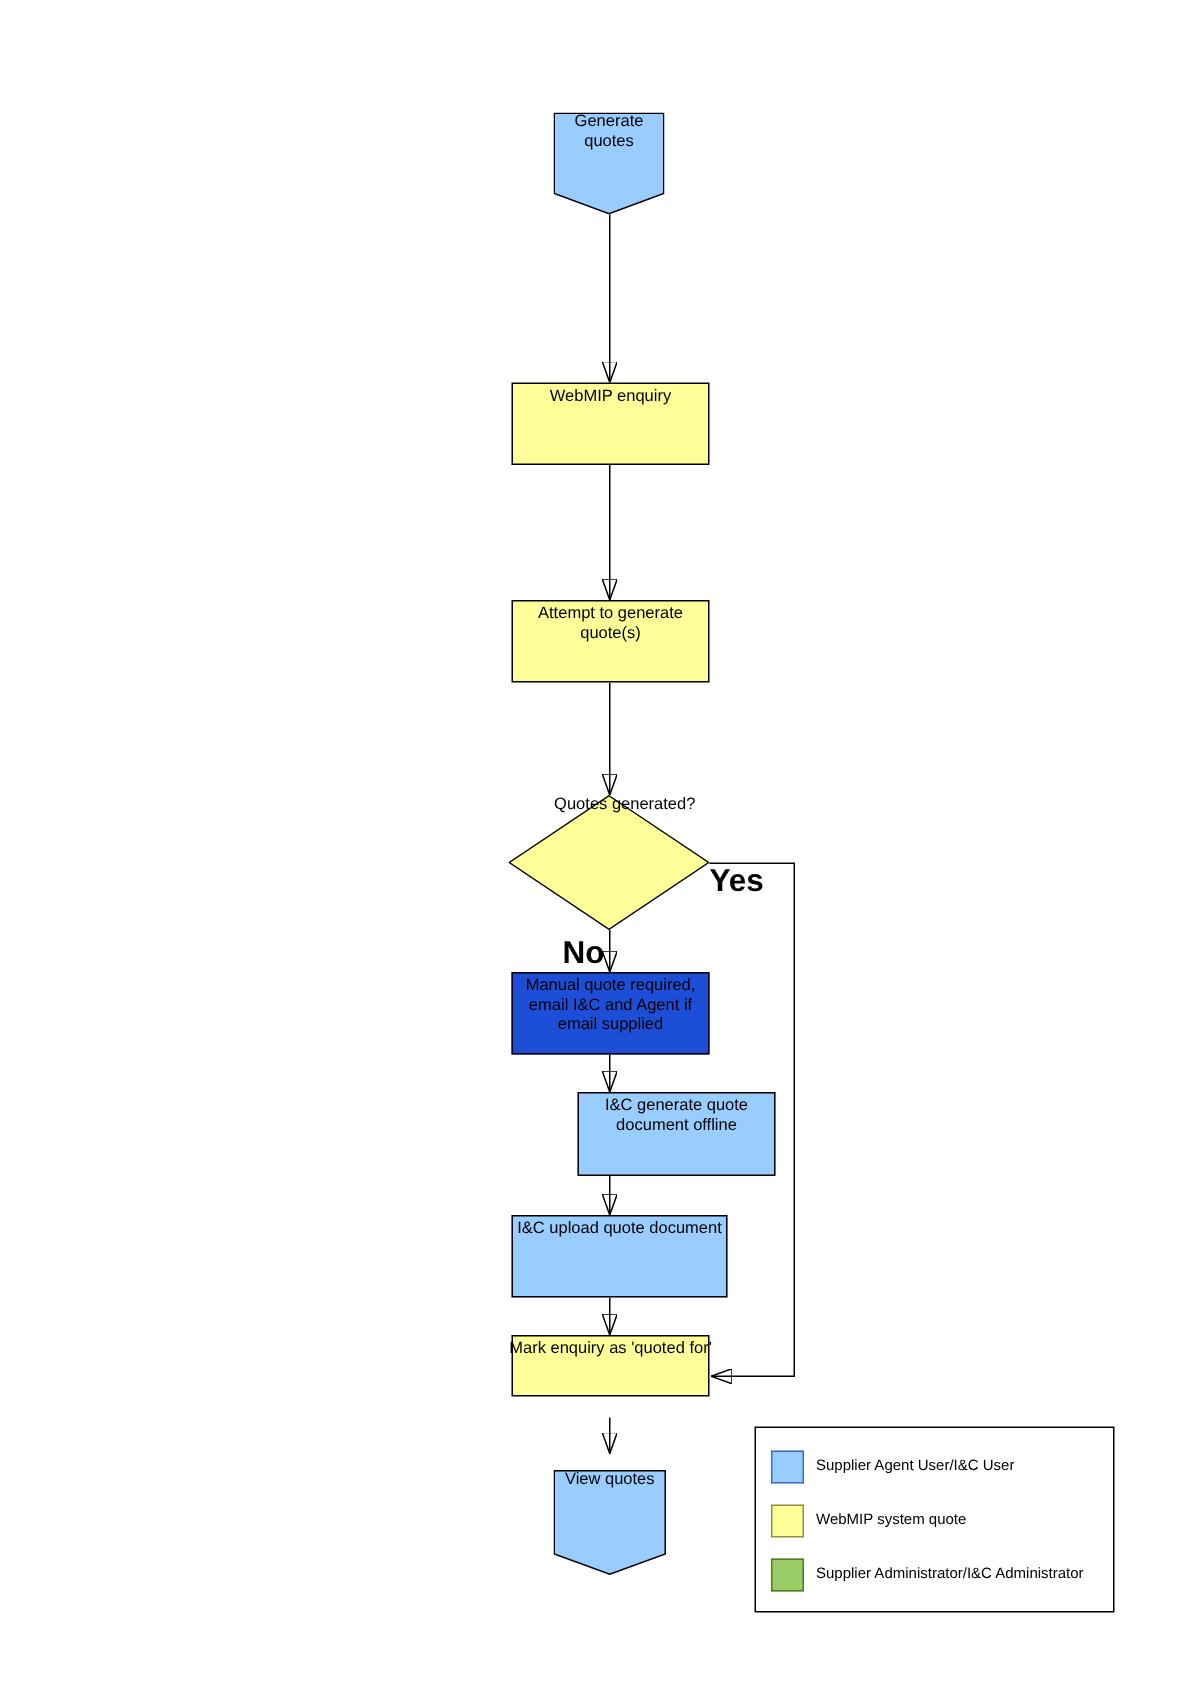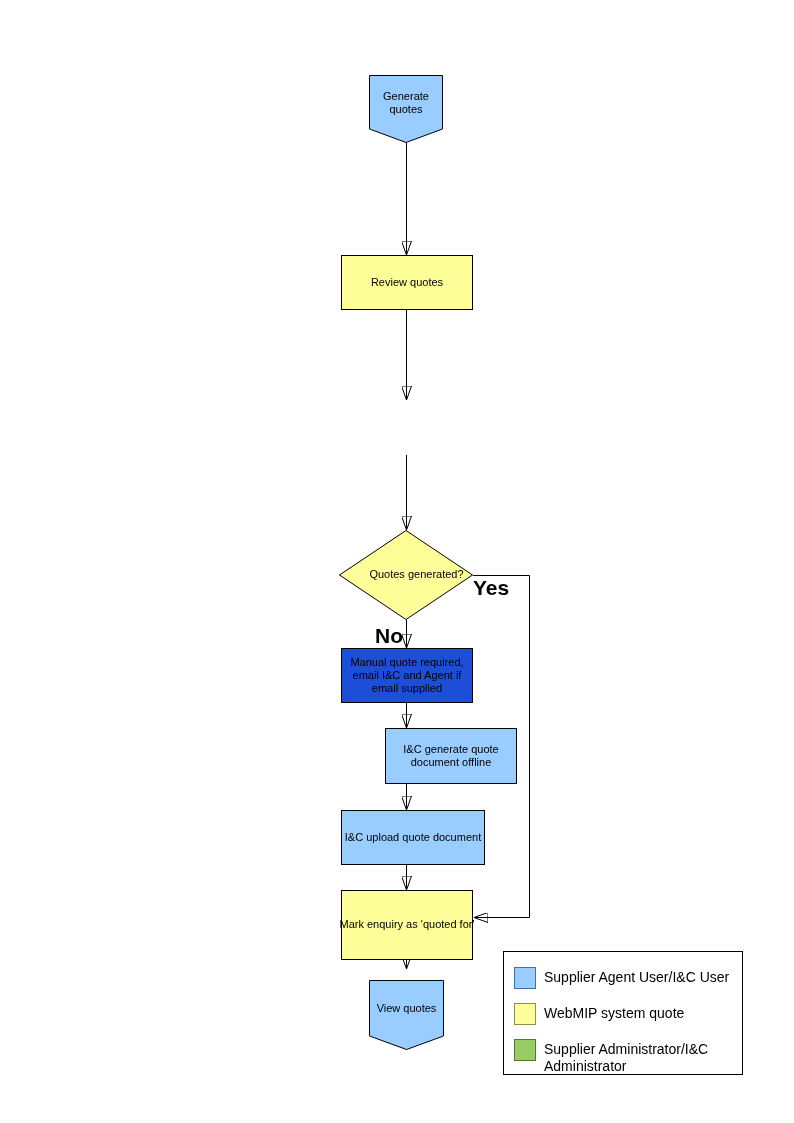--- a/index.html
+++ b/index.html
@@ -3,39 +3,39 @@
 <meta charset="utf-8">
 <style>
   html,body{margin:0;padding:0;background:#fff;}
   .canvas{
     position:relative;width:794px;height:1123px;background:#fff;overflow:hidden;
     font-family:"Liberation Sans", sans-serif;color:#000;
   }
   .connector-layer{position:absolute;left:0;top:0;width:794px;height:1123px;pointer-events:none;}
   .connector-layer path{fill:none;stroke:#000;stroke-width:1;}
   .node{
-    position:absolute;display:flex;align-items:center;justify-content:center;
+    position:absolute;display:flex;justify-content:center;
     text-align:center;font-size:11px;line-height:1.2;box-sizing:border-box;
   }
   .rect{border:1px solid #000;padding:2px;}
   .shape{position:absolute;left:0;top:0;width:100%;height:100%;}
   .shape polygon{stroke:#000;stroke-width:1;}
   .node .label{position:relative;z-index:1;}
   .pent .label{padding-bottom:12px;}
   .diamond .label{max-width:100px;margin-left:21px;}
   .nowrap .label{white-space:nowrap;}
   .branch-label{position:absolute;font-size:21px;line-height:1;font-weight:bold;}
   .legend{
     position:absolute;left:503px;top:951px;width:240px;height:124px;
     border:1px solid #000;box-sizing:border-box;background:#fff;
     padding:15px 8px 0 10px;
   }
   .legend-row{display:flex;align-items:flex-start;margin-bottom:14px;}
   .swatch{width:22px;height:22px;border:1px solid #000;box-sizing:border-box;flex:0 0 auto;margin-right:8px;}
-  .legend-label{font-size:14px;line-height:17px;margin-top:2px;width:198px;}
+  .legend-label{font-size:10px;line-height:17px;margin-top:2px;width:198px;}
 </style>
 </head>
 <body>
 
 <div class="canvas">
 
   <svg class="connector-layer">
     <defs>
       <marker id="arrow" viewBox="0 0 14 10" markerWidth="14" markerHeight="10" refX="14" refY="5" orient="auto" markerUnits="userSpaceOnUse">
         <path d="M0,0 L14,5 L0,10 Z" fill="#000" stroke="none"></path>
@@ -53,23 +53,26 @@
   </svg>
 
   <div class="node pent" style="left:369px;top:75px;width:74px;height:68px">
     <svg class="shape" viewBox="0 0 74 68" preserveAspectRatio="none">
       <polygon points="0.5,0.5 73.5,0.5 73.5,54 37,67.5 0.5,54" fill="#99CCFF"></polygon>
     </svg>
     <span class="label">Generate quotes</span>
   </div>
 
   <div class="node rect" style="left: 341px; top: 255px; width: 132px; height: 55px; background-color: rgb(255, 255, 153);">
-    <span class="label">Review quotes</span>
+    <span class="label">WebMIP enquiry</span>
   </div>
 
+  <div class="node rect" style="left: 341px; top: 400px; width: 132px; height: 55px; background-color: rgb(255, 255, 153);">
+    <span class="label">Attempt to generate quote(s)</span>
+  </div>
 
   <div class="node diamond" style="left:339px;top:530px;width:134px;height:90px">
     <svg class="shape" viewBox="0 0 134 90" preserveAspectRatio="none">
       <polygon points="67,0.5 133.5,45 67,89.5 0.5,45" fill="#FFFF99"></polygon>
     </svg>
     <span class="label">Quotes generated?</span>
   </div>
 
   <div class="branch-label" style="left:473px;top:577px">Yes</div>
   <div class="branch-label" style="left:375px;top:625px">No</div>
@@ -79,21 +82,21 @@
   </div>
 
   <div class="node rect" style="left: 341px; top: 728px; width: 132px; height: 56px; background-color: rgb(153, 204, 255); margin-left: 44px;">
     <span class="label">I&amp;C generate quote document offline</span>
   </div>
 
   <div class="node rect" style="left: 341px; top: 810px; width: 144px; height: 55px; background-color: rgb(153, 204, 255);">
     <span class="label">I&amp;C upload quote document</span>
   </div>
 
-  <div class="node rect nowrap" style="left: 341px; top: 890px; width: 132px; height: 70px; background-color: rgb(255, 255, 153);">
+  <div class="node rect nowrap" style="left: 341px; top: 890px; width: 132px; height: 41px; background-color: rgb(255, 255, 153);">
     <span class="label">Mark enquiry as 'quoted for'</span>
   </div>
 
   <div class="node pent" style="left:369px;top:980px;width:75px;height:70px">
     <svg class="shape" viewBox="0 0 75 70" preserveAspectRatio="none">
       <polygon points="0.5,0.5 74.5,0.5 74.5,56 37.5,69.5 0.5,56" fill="#99CCFF"></polygon>
     </svg>
     <span class="label">View quotes</span>
   </div>
 

